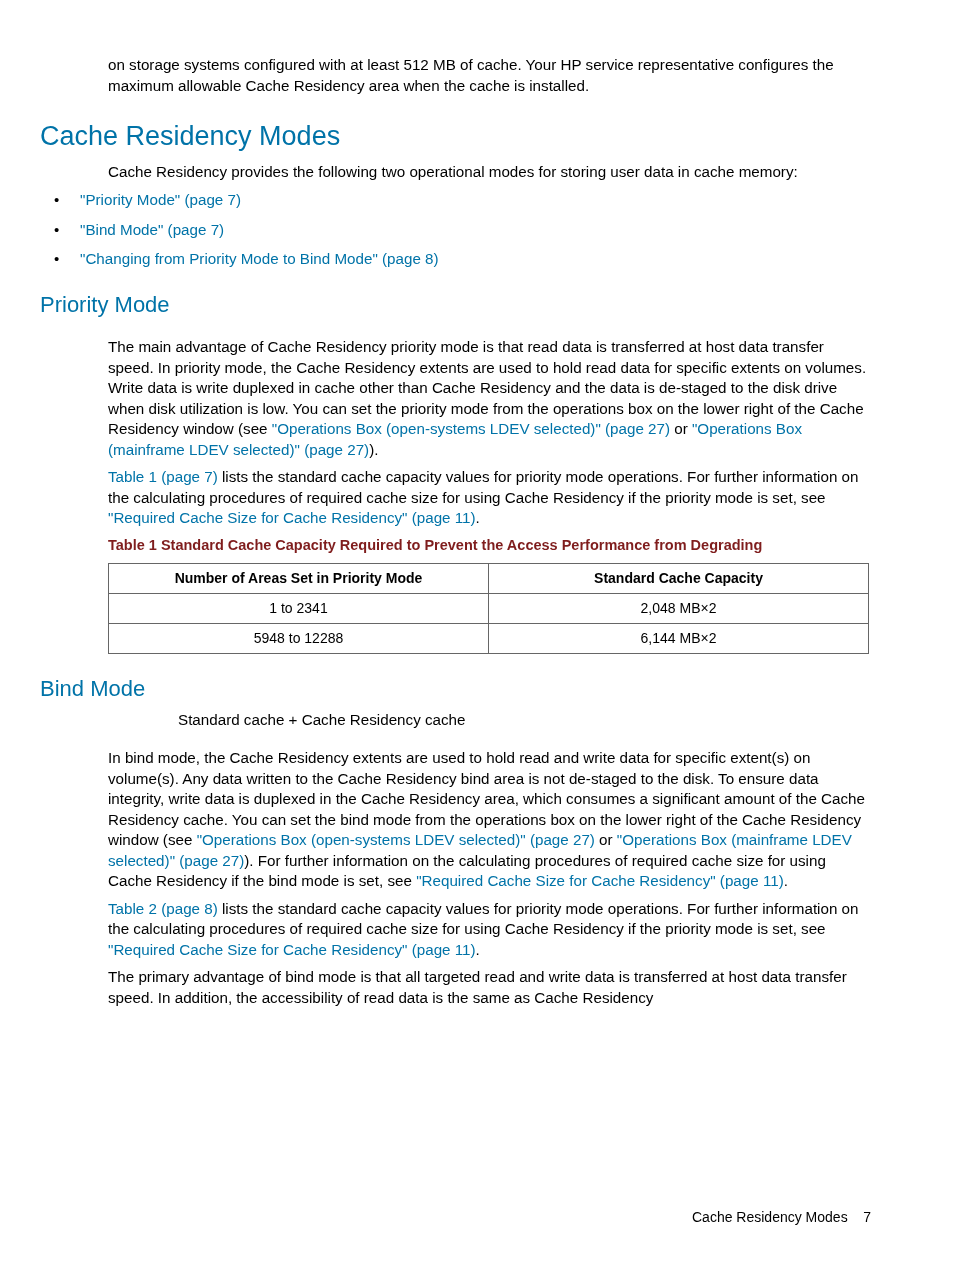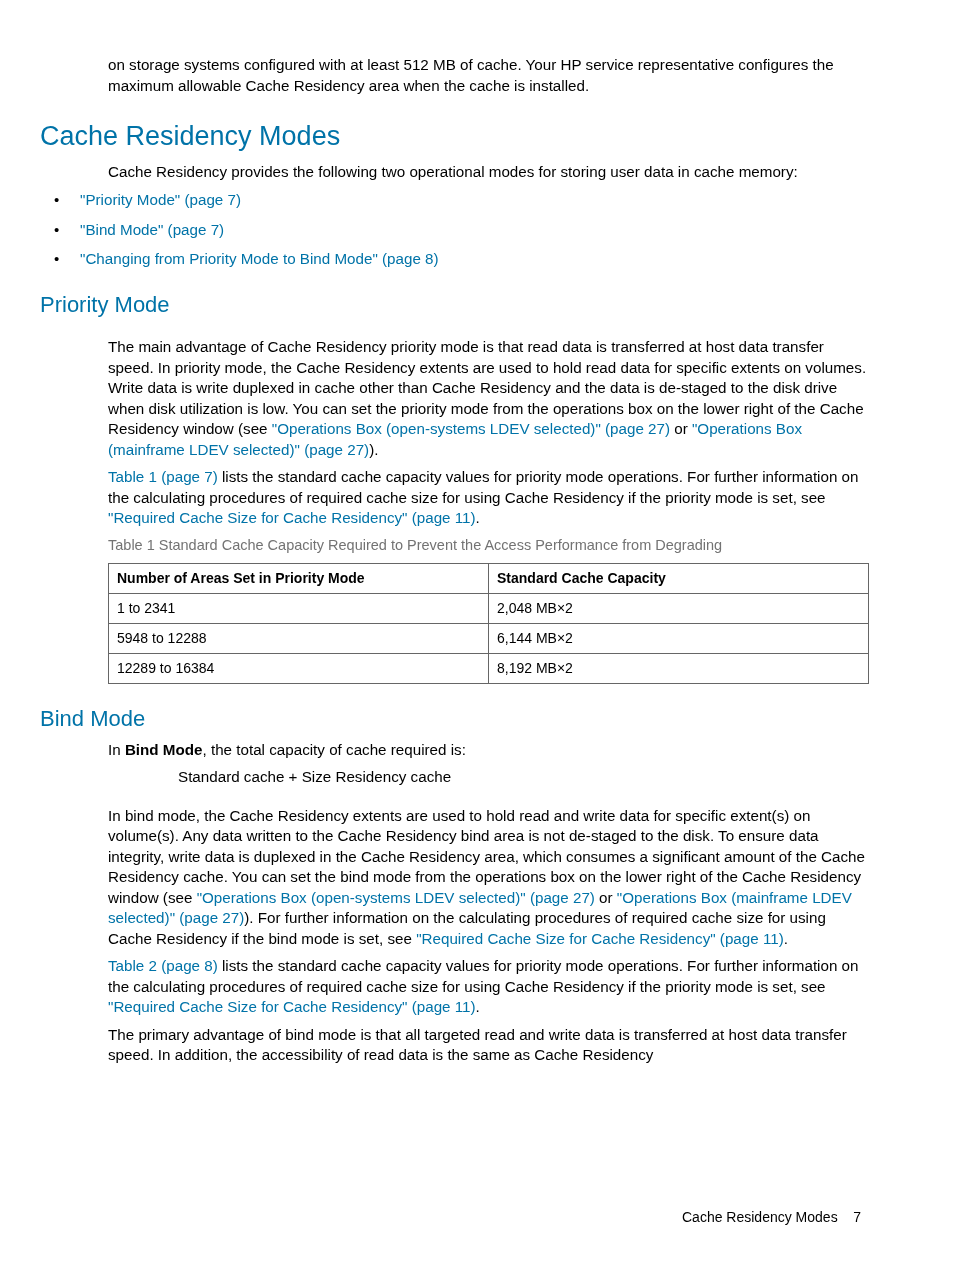--- a/index.html
+++ b/index.html
@@ -50,46 +50,46 @@
   }
   ul.mode-list li::before {
     content: "•";
     position: absolute;
     left: 14px;
     top: 0;
     font-size: 15px;
     color: #000;
   }
   .table-caption {
-    color: #737373;
-    font-weight: normal;
+    color: #7f1d1d;
+    font-weight: bold;
     font-size: 14.5px;
     margin-top: 0;
     margin-bottom: 8px;
   }
   table.cap {
     border-collapse: collapse;
     width: 100%;
     font-size: 14px;
     margin-bottom: 10px;
   }
   table.cap th, table.cap td {
     border: 1px solid #666;
     padding: 5px 8px;
-    text-align: left;
+    text-align: center;
     vertical-align: top;
   }
   table.cap th {
     font-weight: bold;
     background: #fff;
   }
   .footer {
     position: absolute;
     bottom: 44px;
-    right: 93px;
+    right: 83px;
     font-size: 14px;
   }
   .bold { font-weight: bold; }
   .para-spacer { margin-top: 18px; }
 </style>
 </head>
 <body>
 
 <div class="page">
 
@@ -127,34 +127,27 @@
       </thead>
       <tbody>
         <tr>
             <td>1 to 2341</td>
             <td>2,048 MB×2</td>
           </tr>
         <tr>
             <td>5948 to 12288</td>
             <td>6,144 MB×2</td>
           </tr>
-        <tr>
-            <td>12289 to 16384</td>
-            <td>8,192 MB×2</td>
-          </tr>
       </tbody>
     </table>
   </div>
 
   <h2>Bind Mode</h2>
 
-  <p class="indent-1">
-    <span>In </span><span class="bold">Bind Mode</span><span>, the total capacity of cache required is:</span>
-  </p>
-  <p class="indent-2">Standard cache + Size Residency cache</p>
+  <p class="indent-2">Standard cache + Cache Residency cache</p>
 
   <p class="indent-1 para-spacer">
     <span>In bind mode, the Cache Residency extents are used to hold read and write data for specific extent(s) on volume(s). Any data written to the Cache Residency bind area is not de-staged to the disk. To ensure data integrity, write data is duplexed in the Cache Residency area, which consumes a significant amount of the Cache Residency cache. You can set the bind mode from the operations box on the lower right of the Cache Residency window (see </span><a class="xref">"Operations Box (open-systems LDEV selected)" (page 27)</a><span> or </span><a class="xref">"Operations Box (mainframe LDEV selected)" (page 27)</a><span>). For further information on the calculating procedures of required cache size for using Cache Residency if the bind mode is set, see </span><a class="xref">"Required Cache Size for Cache Residency" (page 11)</a><span>.</span>
   </p>
 
   <p class="indent-1">
     <a class="xref">Table 2 (page 8)</a><span> lists the standard cache capacity values for priority mode operations. For further information on the calculating procedures of required cache size for using Cache Residency if the priority mode is set, see </span><a class="xref">"Required Cache Size for Cache Residency" (page 11)</a><span>.</span>
   </p>
 
   <p class="indent-1">The primary advantage of bind mode is that all targeted read and write data is transferred at host data transfer speed. In addition, the accessibility of read data is the same as Cache Residency</p>

